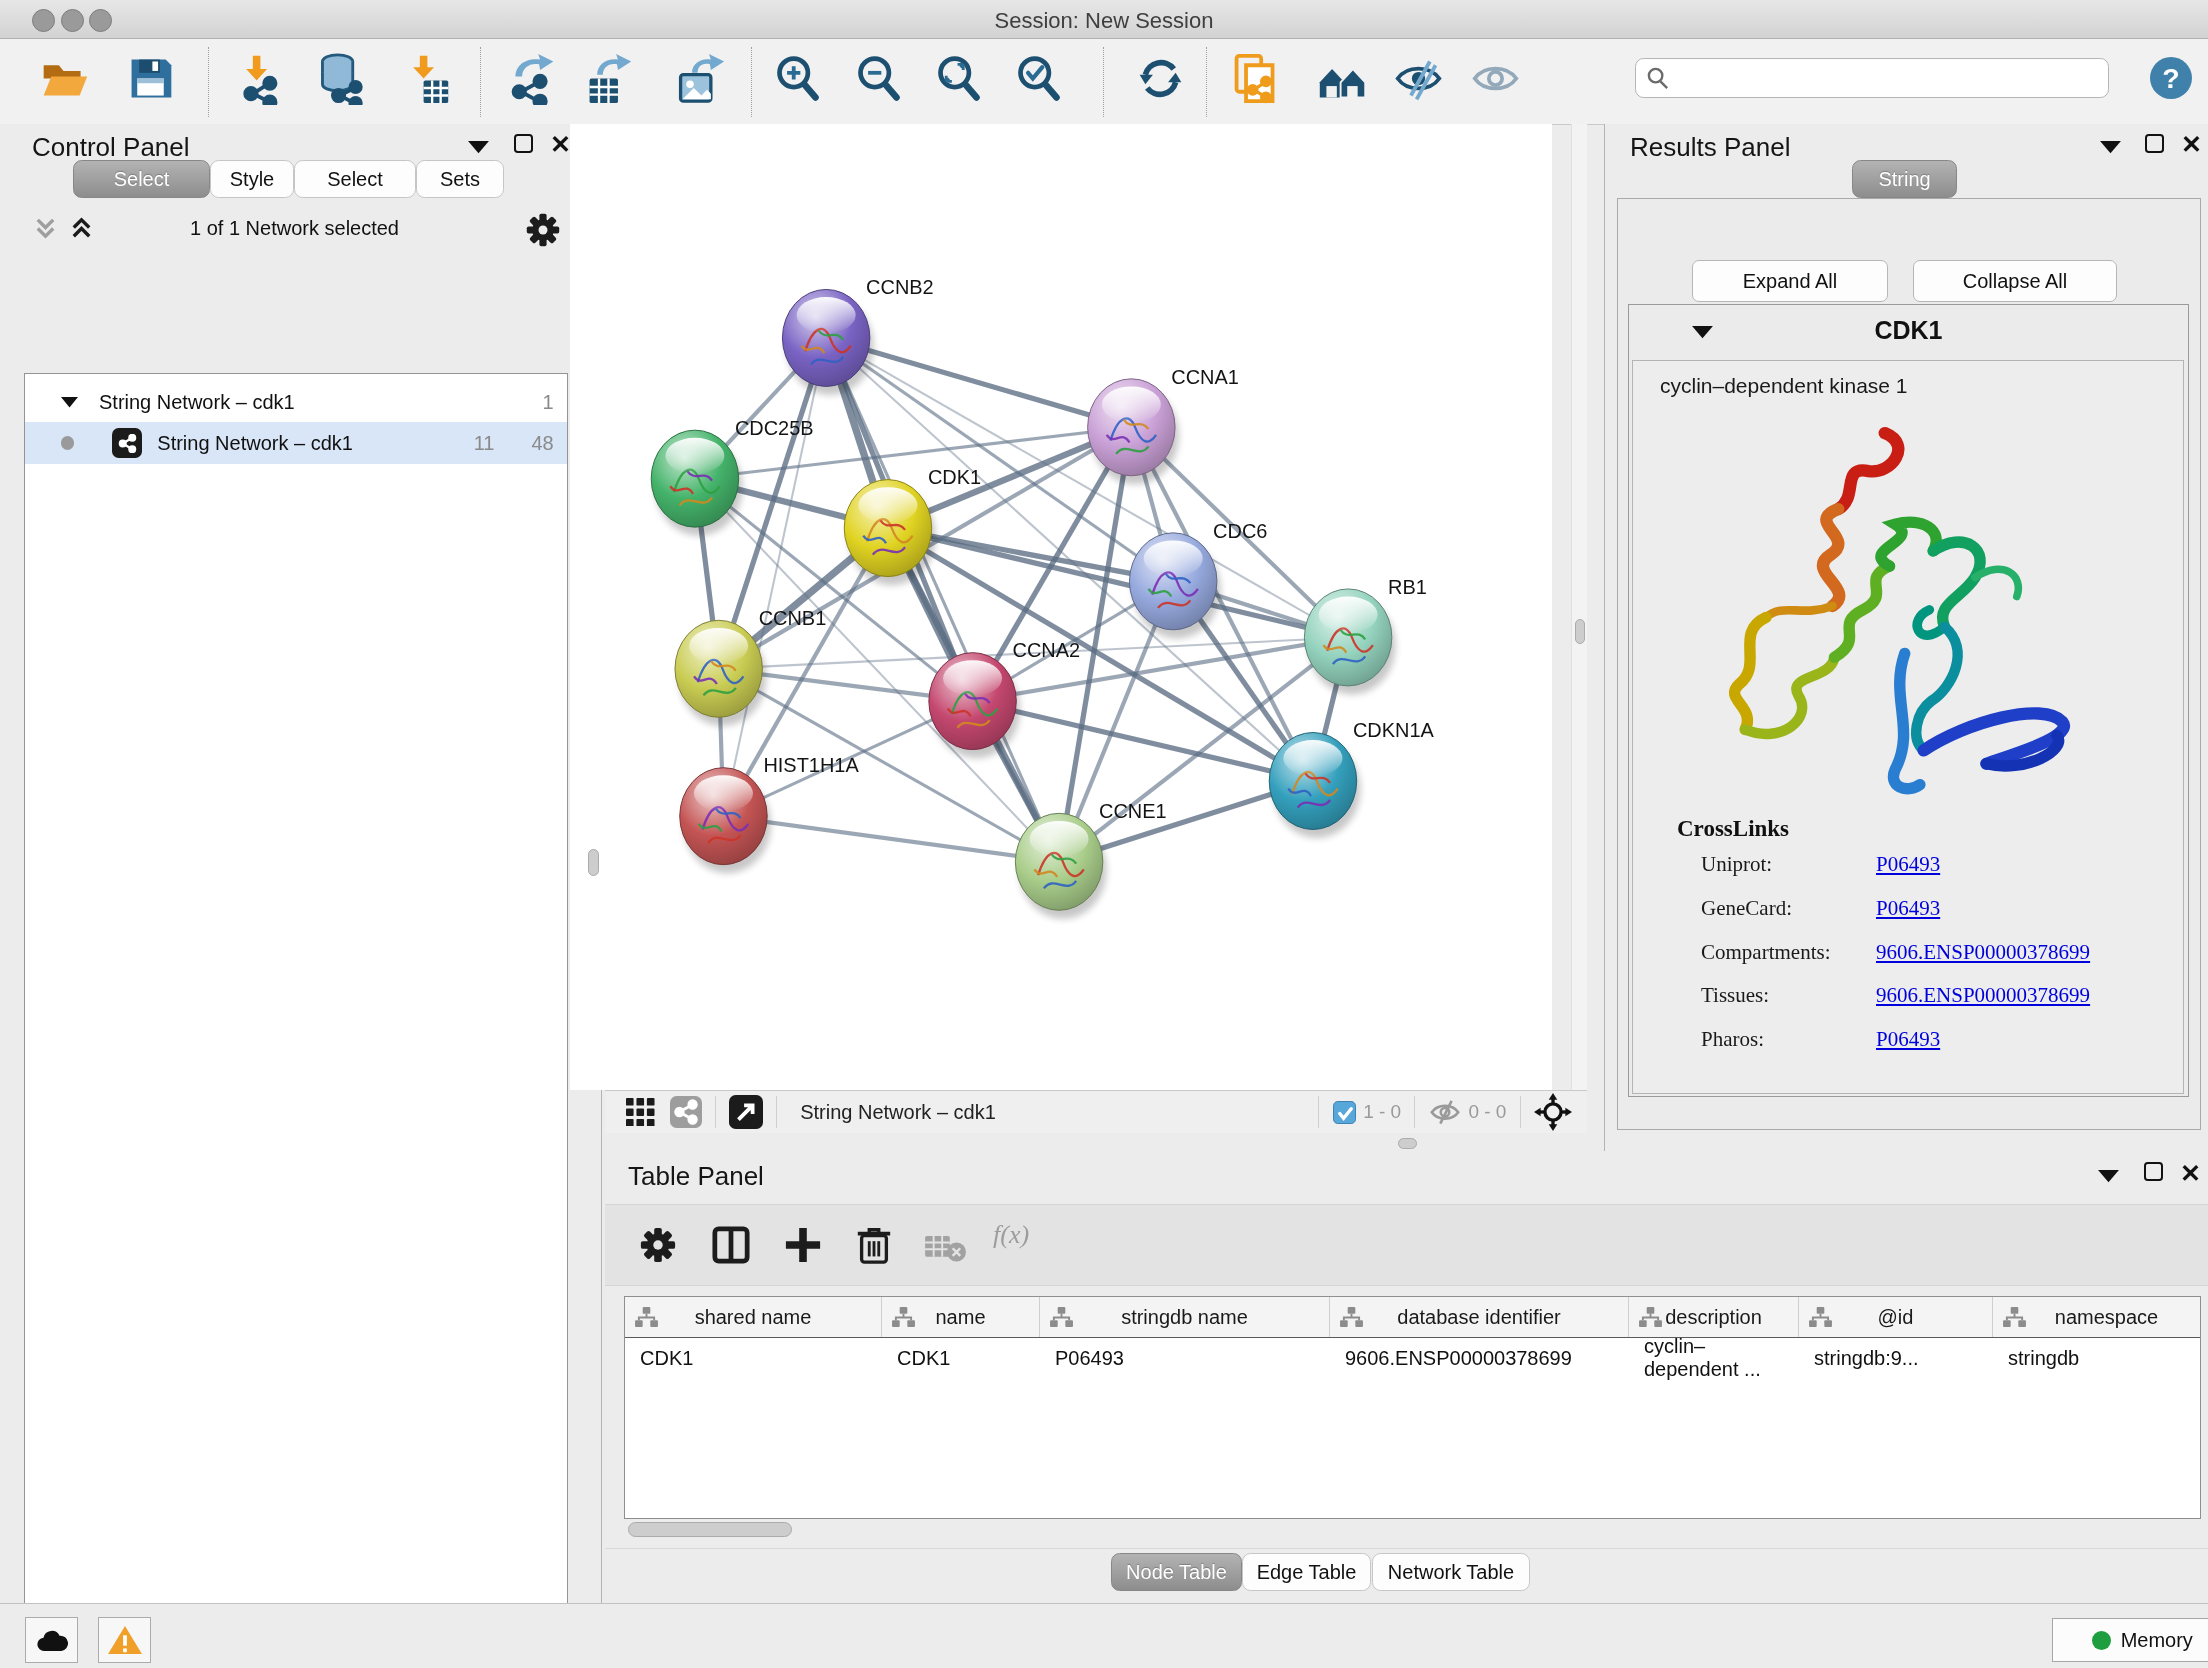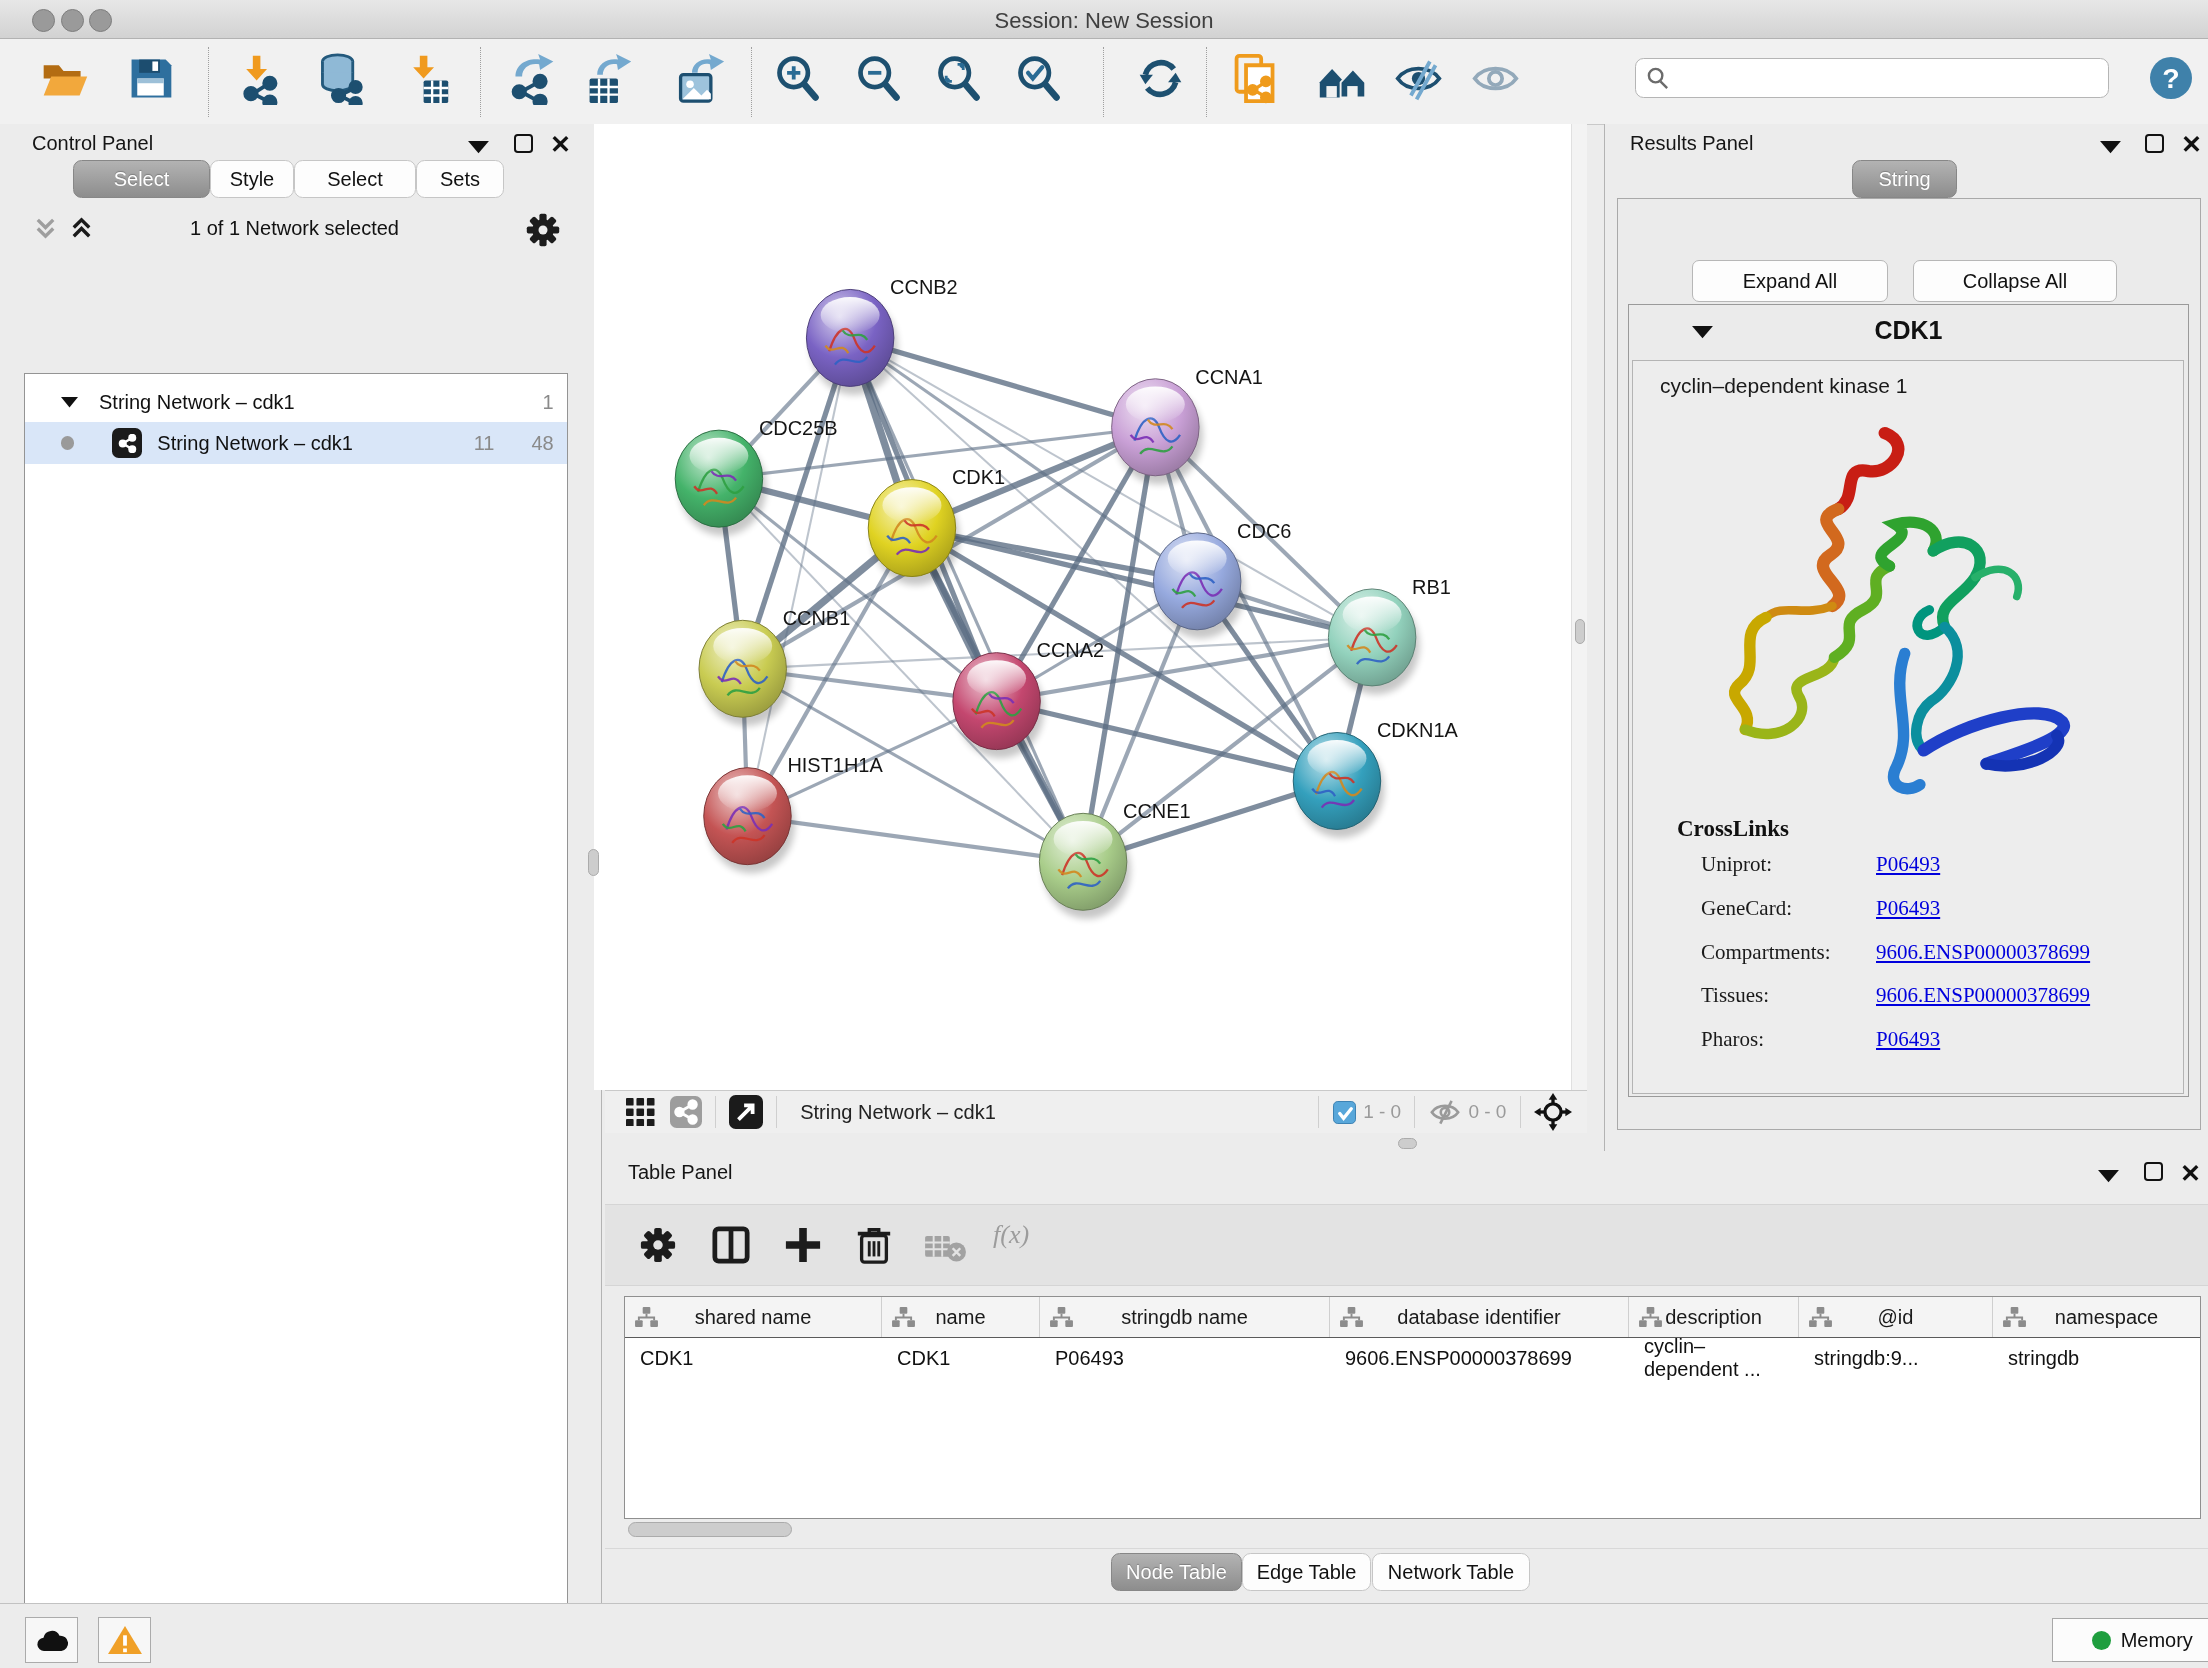--- a/index.html
+++ b/index.html
@@ -15,35 +15,35 @@
   
   .toolbar{left:0;top:39px;width:2208px;height:85px;background:#f1f1f1;border-bottom:1px solid #c9c9c9;}
   .tbtn{width:53px;height:53px;top:13.3px;cursor:pointer;}
   .tsep{top:7.6px;height:70px;width:0;border-left:1.9px dotted #9f9f9f;}
   .searchbox{left:1635px;top:19px;width:474px;height:40px;background:#fff;border:1px solid #b5b5b5;
              border-radius:8.6px;display:flex;align-items:center;padding-left:9.5px;box-sizing:border-box;}
   .searchbox input{border:0;outline:0;font-size:19px;flex:1;background:transparent;margin-left:7.6px;}
   .helpbtn{left:2150px;top:18px;width:42px;height:42px;border-radius:50%;background:#3f81aa;color:#fff;
            font-size:28.5px;font-weight:bold;text-align:center;line-height:42px;}
   
-  .panel-title{font-size:20px;color:#151515;}
+  .panel-title{font-size:26px;color:#151515;}
   .panel-ctl{font-size:21px;color:#111;cursor:pointer;}
   .float-sq{width:19px;height:19px;border:2.9px solid #111;border-radius:3.8px;box-sizing:border-box;}
   .seg-tab{height:38px;line-height:36px;text-align:center;font-size:20px;background:#fdfdfd;
            border:1px solid #c6c6c6;border-radius:8.6px;color:#111;box-sizing:border-box;cursor:pointer;}
   .seg-tab.selected{background:linear-gradient(#b3b3b3,#8d8d8d);color:#fff;border-color:#878787;
            text-shadow:0 -1px 1px rgba(0,0,0,.25);}
   
   .ctrl-tree{left:24px;top:249px;width:542px;height:1339px;background:#fff;border:1px solid #949494;}
   .tree-row{position:absolute;left:0;width:100%;height:42px;display:flex;align-items:center;font-size:20px;color:#111;}
   .tree-row.sel{background:#d9e6f8;}
   .tree-count{color:#8a8a8a;}
   .badge{width:30px;height:30px;border-radius:6.7px;background:#1b1b1b;display:flex;align-items:center;justify-content:center;}
   
-  .net-canvas{left:594px;top:124px;width:982px;height:966px;background:#fff;}
+  .net-canvas{left:570px;top:124px;width:982px;height:966px;background:#fff;}
   .net-scroll{left:1571px;top:124px;width:15px;height:966px;background:#f3f3f3;border-left:1px solid #e0e0e0;}
   .grip{background:#cdcdcd;border:1px solid #ababab;border-radius:7.6px;}
   .net-footer{left:605px;top:1090px;width:982px;height:42px;background:#efefef;border-top:1px solid #c9c9c9;
               display:flex;align-items:center;}
   .vline{width:1px;height:32px;background:#cfcfcf;margin:0 13.3px;}
   .net-footer .ftitle{font-size:20px;color:#222;margin-left:9.5px;}
   .fnum{font-size:19px;color:#9a9a9a;margin-left:7.6px;}
   .checkbox{width:23px;height:23px;border-radius:4.8px;background:#58a7da;border:1px solid #3d83b4;box-sizing:border-box;}
   
   .res-box{left:1617px;top:198px;width:582px;height:930px;background:#ebebeb;border:1px solid #a9a9a9;}

